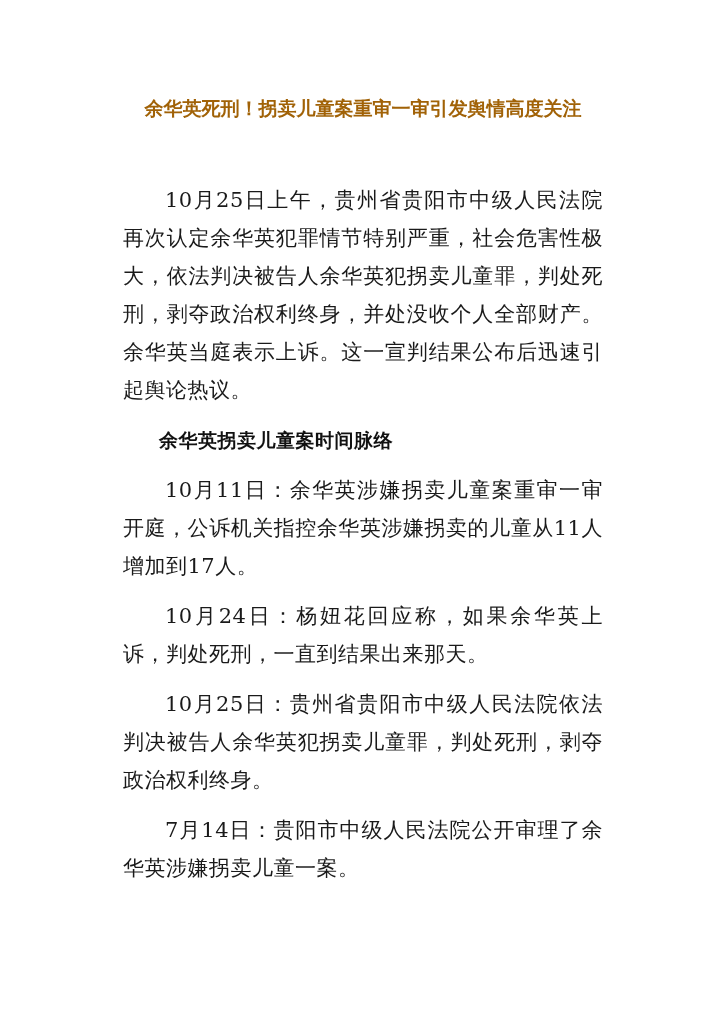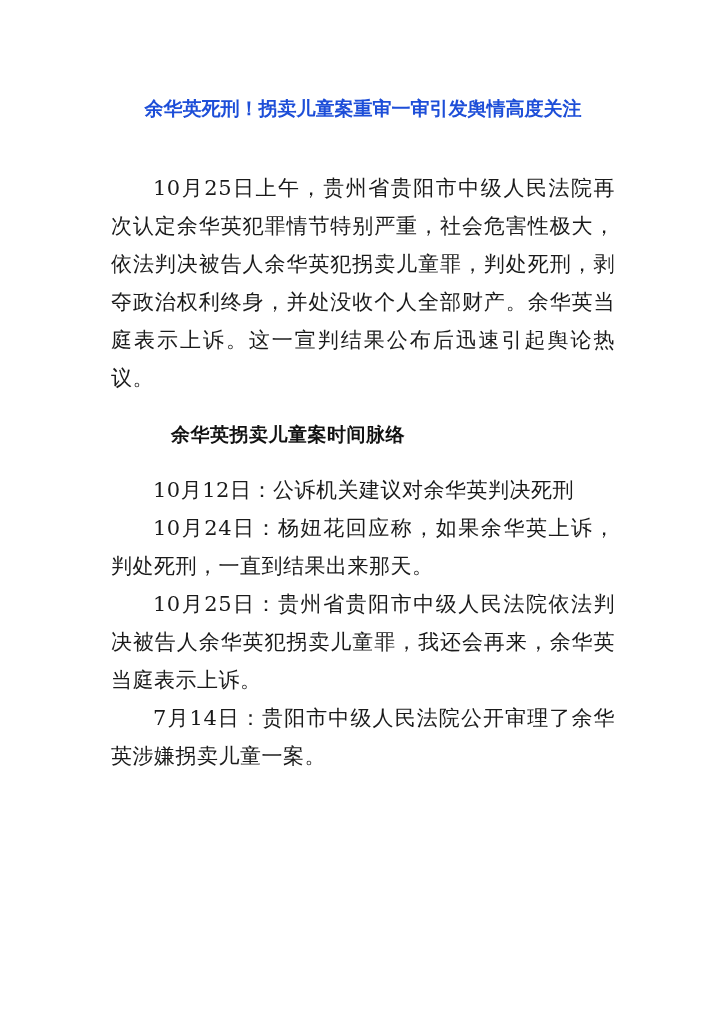--- a/index.html
+++ b/index.html
@@ -24,58 +24,58 @@
     .title {
       position: absolute;
       left: 0;
       top: 94px;
       width: 504px;
       text-align: center;
       font-family: "DejaVu Sans", "Liberation Sans", sans-serif;
       font-weight: bold;
       font-size: 19px;
       line-height: 28px;
-      color: #1d4ed8;
+      color: #a16207;
       letter-spacing: 0px;
       white-space: nowrap;
     }
     .body-block {
       position: absolute;
       left: 0;
       width: 504px;
       font-size: 21px;
       line-height: 38px;
       text-align: justify;
       text-justify: inter-character;
       letter-spacing: 0.5px;
     }
     .p {
-      margin: 0;
+      margin: 12px;
       text-indent: 42px;
     }
     .heading {
-      margin: 18px;
+      margin: 6px;
       padding-left: 42px;
       font-family: "DejaVu Sans", "Liberation Sans", sans-serif;
       font-weight: bold;
       font-size: 19px;
       line-height: 38px;
       color: #111;
     }
   </style>
 </head>
 <body>
 
 <div class="page">
   <div class="title">余华英死刑！拐卖儿童案重审一审引发舆情高度关注</div>
 
   <div class="body-block" style="top:169px;">
     <p class="p">10月25日上午，贵州省贵阳市中级人民法院再次认定余华英犯罪情节特别严重，社会危害性极大，依法判决被告人余华英犯拐卖儿童罪，判处死刑，剥夺政治权利终身，并处没收个人全部财产。余华英当庭表示上诉。这一宣判结果公布后迅速引起舆论热议。</p>
 
     <p class="heading">余华英拐卖儿童案时间脉络</p>
 
-    <p class="p">10月12日：公诉机关建议对余华英判决死刑</p>
+    <p class="p">10月11日：余华英涉嫌拐卖儿童案重审一审开庭，公诉机关指控余华英涉嫌拐卖的儿童从11人增加到17人。</p>
     <p class="p">10月24日：杨妞花回应称，如果余华英上诉，判处死刑，一直到结果出来那天。</p>
-    <p class="p">10月25日：贵州省贵阳市中级人民法院依法判决被告人余华英犯拐卖儿童罪，我还会再来，余华英当庭表示上诉。</p>
+    <p class="p">10月25日：贵州省贵阳市中级人民法院依法判决被告人余华英犯拐卖儿童罪，判处死刑，剥夺政治权利终身。</p>
 
     <p class="p">7月14日：贵阳市中级人民法院公开审理了余华英涉嫌拐卖儿童一案。</p>
   </div>
 </div>
 
 </body></html>

